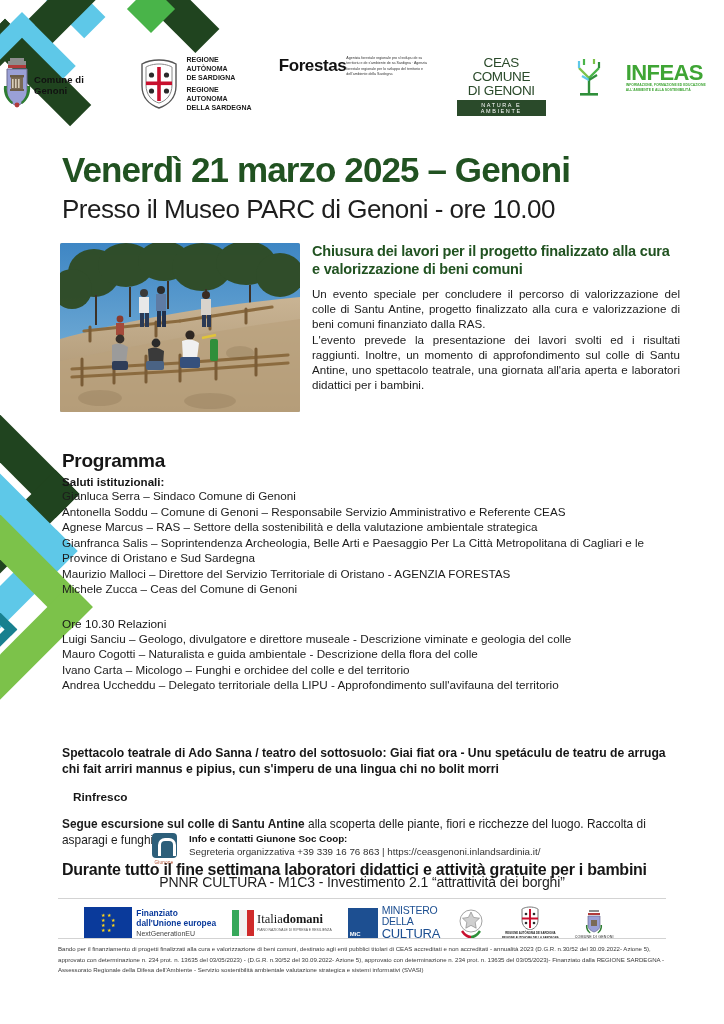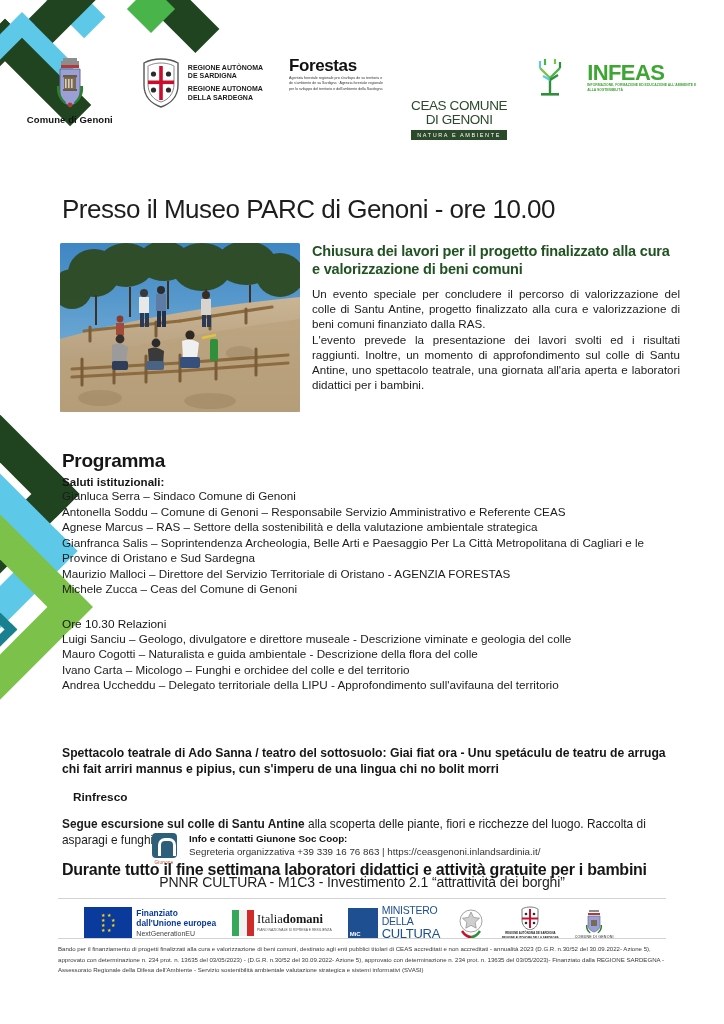--- a/index.html
+++ b/index.html
@@ -104,38 +104,38 @@
   .logo-row {
     position: absolute;
     left: 0; top: 56px;
     width: 724px;
     height: 86px;
     display: flex;
     align-items: flex-start;
     justify-content: center;
     gap: 26px;
   }
-  .logo-block { display: flex; flex-direction: column; align-items: center; }
+  .logo-block { display: flex; flex-direction: row; align-items: center; }
   .logo-caption {
     font-size: 9.5px; font-weight: bold; color: #111; margin-top: 4px;
     letter-spacing: .1px;
   }
 
   .crest-genoni {
     width: 34px; height: 54px;
     display: flex; align-items: center; justify-content: center;
   }
   .crest-sardegna { width: 44px; height: 54px; }
   .ras-text { font-size: 7px; font-weight: bold; line-height: 1.25; color: #1b1b1b; }
   .ras-wrap { display: flex; align-items: center; gap: 5px; }
 
   .forestas-word { font-size: 17px; font-weight: bold; letter-spacing: -.4px; color: #111; }
   .forestas-sub { font-size: 3.6px; line-height: 1.5; color: #333; max-width: 96px; }
 
-  .ceas-box { text-align: center; margin-top: 43px; }
+  .ceas-box { text-align: center; }
   .ceas-line { font-size: 13.5px; color: #2a4a2a; letter-spacing: -.4px; line-height: 1.02; }
   .ceas-bar {
     margin-top: 3px; background: #2a4a2a; color: #fff;
     font-size: 5.5px; letter-spacing: 1.6px; padding: 2px 6px;
   }
 
   .infeas-wrap { display: flex; align-items: center; gap: 20px; }
   .infeas-word { font-size: 22px; font-weight: bold; color: #3fa535; letter-spacing: -.6px; line-height: .9; }
   .infeas-sub { font-size: 3.4px; font-weight: bold; color: #3fa535; line-height: 1.5; max-width: 110px; }
 
@@ -376,20 +376,21 @@
           </svg>
         </div>
         <div>
           <div class="infeas-word">INFEAS</div>
           <div class="infeas-sub">INFORMAZIONE, FORMAZIONE ED EDUCAZIONE ALL'AMBIENTE E ALLA SOSTENIBILITÀ</div>
         </div>
       </div>
     </div>
   </div>
 
+  <div class="title-main">Venerdì 21 marzo 2025 – Genoni</div>
   <div class="title-sub">Presso il Museo PARC di Genoni - ore 10.00</div>
 
   <div class="photo">
     <svg width="240" height="169" viewBox="0 0 240 169">
       <defs>
         <linearGradient id="sky" x1="0" y1="0" x2="0" y2="1">
           <stop offset="0%" stop-color="#3e86c4"></stop>
           <stop offset="100%" stop-color="#89bddd"></stop>
         </linearGradient>
         <linearGradient id="soil" x1="0" y1="0" x2="0" y2="1">

